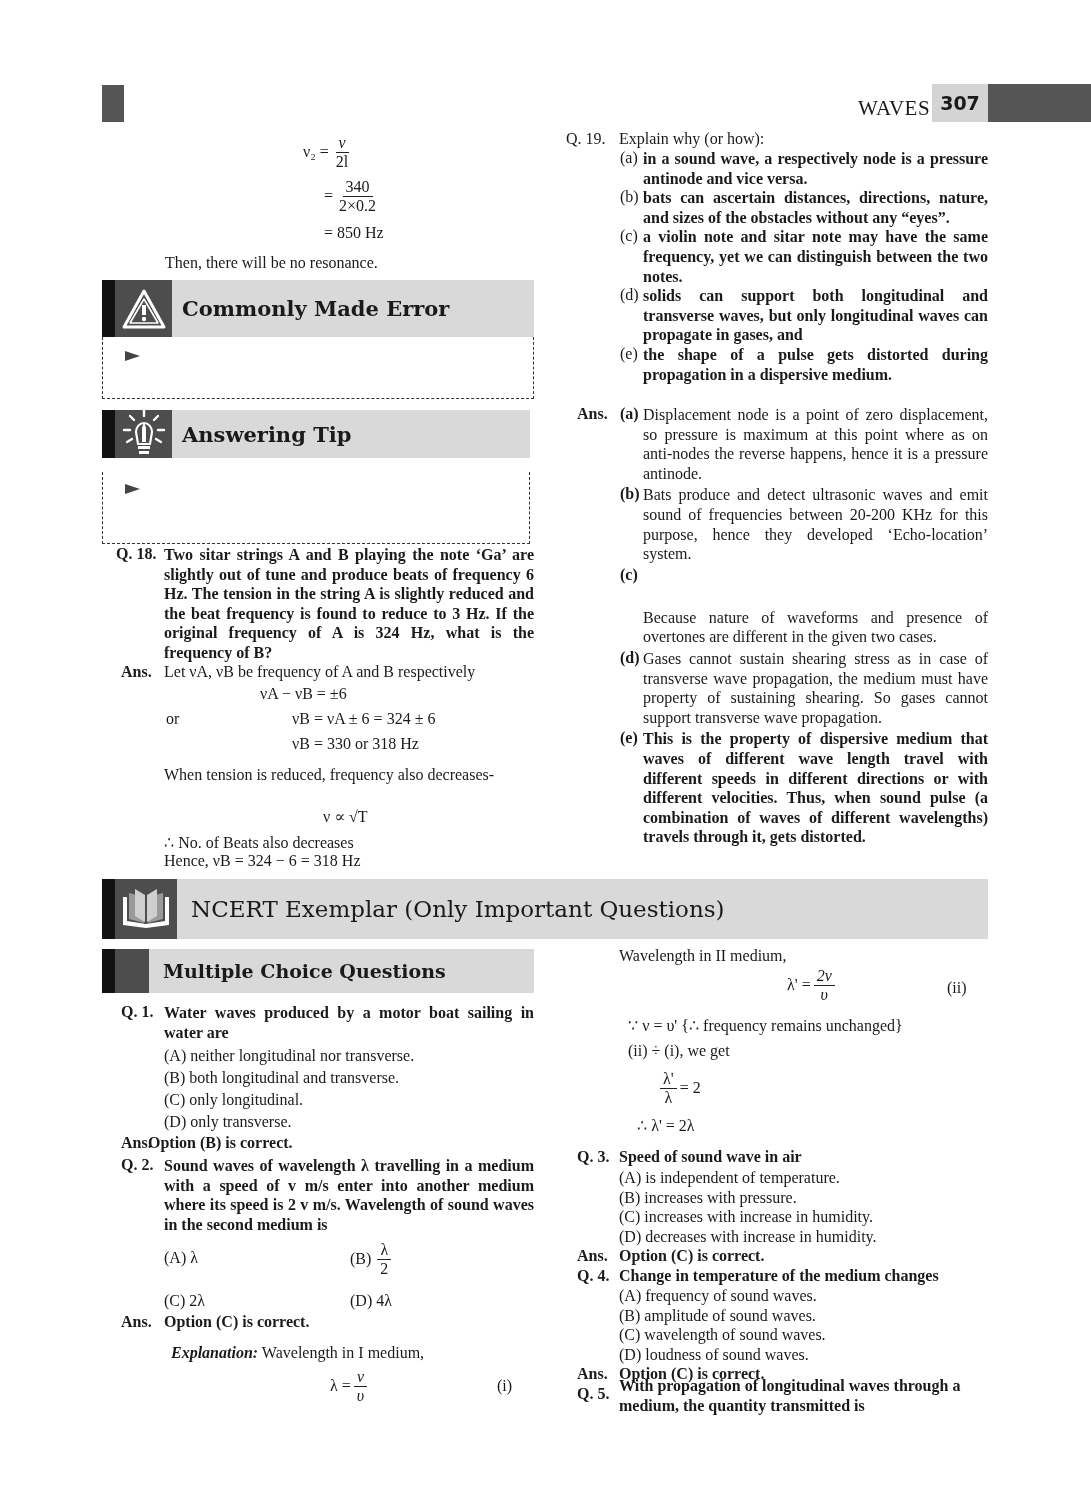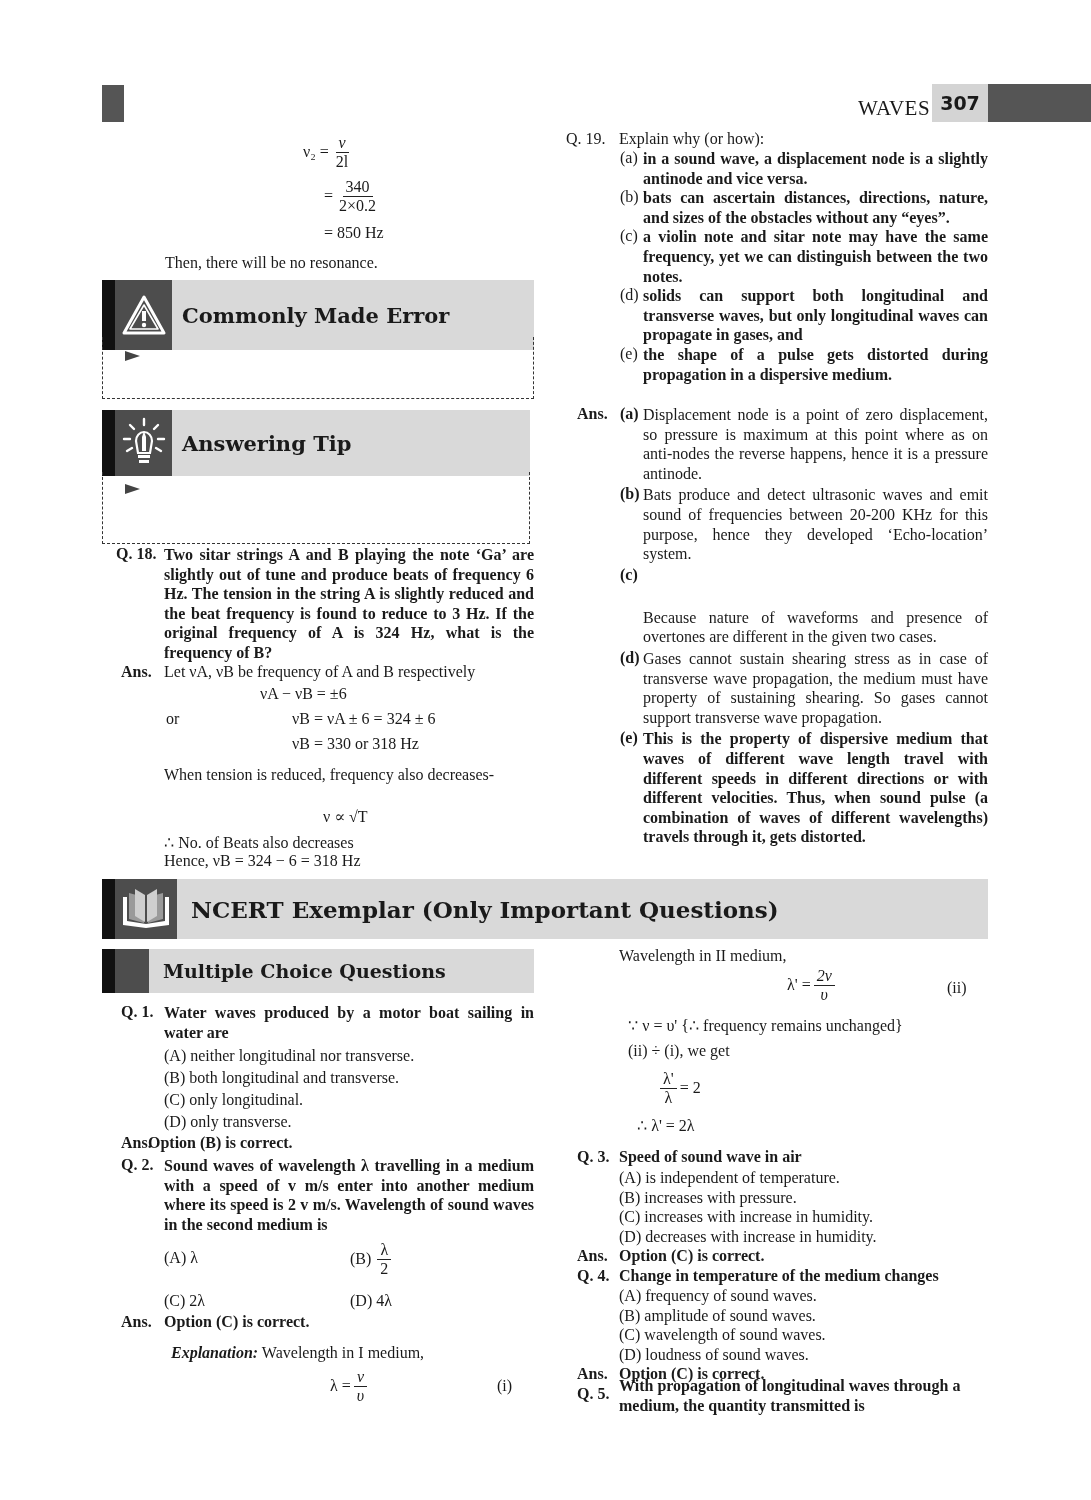--- a/index.html
+++ b/index.html
@@ -18,35 +18,35 @@
                   font-family:"DejaVu Sans","Liberation Sans",sans-serif; font-weight:bold; font-size:19px;
                   display:flex; align-items:center; justify-content:center; }
   #page-bar { left:988px; top:84px; width:103px; height:38px; background:#555; }
 
   
   .frac { display:inline-flex; flex-direction:column; align-items:center; vertical-align:middle; line-height:1.1; }
   .frac .num { border-bottom:1px solid #222; padding:0 3px; }
   .frac .den { padding:0 3px; }
 
   
-  .callout-head { position:absolute; height:70px; background:#d9d9d9; display:flex; align-items:center; }
+  .callout-head { position:absolute; height:57px; background:#d9d9d9; display:flex; align-items:center; }
   .callout-head .blk { width:13px; height:100%; background:#111; }
   .callout-head .ico { width:57px; height:100%; background:#4d4d4d; display:flex; align-items:center; justify-content:center; }
   .callout-head .ttl { margin-left:10px; font-size:21px; font-family:"DejaVu Serif","Liberation Serif",serif; font-weight:bold; }
   .dashbox { position:absolute; border:1.5px dashed #333; border-top:none; box-sizing:border-box; }
   .bullet { position:absolute; width:0; height:0; border-top:5px solid transparent; border-bottom:5px solid transparent; border-left:15px solid #444; }
 
   .q-label { position:absolute; font-weight:bold; }
   .ans-label { position:absolute; font-weight:bold; }
 
   
   #ncert-head { left:102px; top:879px; width:886px; height:60px; background:#d9d9d9; display:flex; align-items:center; }
   #ncert-head .blk { width:13px; height:100%; background:#111; }
   #ncert-head .ico { width:62px; height:100%; background:#4d4d4d; display:flex; align-items:center; justify-content:center; }
-  #ncert-head .ttl { margin-left:14px; font-size:23px; font-family:"DejaVu Serif","Liberation Serif",serif; font-weight:bold; }
+  #ncert-head .ttl { margin-left:14px; font-size:23px; font-family:"DejaVu Serif","Liberation Serif",serif; font-weight:normal; }
   #mcq-head { left:102px; top:949px; width:432px; height:44px; background:#d9d9d9; display:flex; align-items:center; }
   #mcq-head .blk { width:13px; height:100%; background:#111; }
   #mcq-head .ico { width:34px; height:100%; background:#4d4d4d; }
   #mcq-head .ttl { margin-left:14px; font-size:19px; font-family:"DejaVu Serif","Liberation Serif",serif; font-weight:bold; }
 </style>
 </head>
 <body>
 
 <div id="corner-mark" class="abs"></div>
 <div id="running-head" class="abs">WAVES</div>
@@ -83,21 +83,21 @@
       <rect x="21" y="17" width="4" height="10" fill="#fff"></rect>
       <circle cx="23" cy="31" r="2.2" fill="#fff"></circle>
     </svg>
   </div>
   <div class="ttl">Commonly Made Error</div>
 </div>
 <div class="dashbox" style="left:102px; top:337px; width:432px; height:62px;">
   <div class="bullet" style="left:22px; top:14px;"></div>
 </div>
 
-<div class="callout-head" style="left:102px; top:410px; width:428px; height:66px;">
+<div class="callout-head" style="left:102px; top:410px; width:428px; height:48px;">
   <div class="blk"></div>
   <div class="ico" style="width:57px;">
     <svg width="46" height="52" viewBox="0 0 46 52">
       <g stroke="#fff" stroke-width="2.4" stroke-linecap="round">
         <line x1="23" y1="2" x2="23" y2="8"></line>
         <line x1="9" y1="8" x2="13" y2="12"></line>
         <line x1="37" y1="8" x2="33" y2="12"></line>
         <line x1="3" y1="22" x2="9" y2="22"></line>
         <line x1="43" y1="22" x2="37" y2="22"></line>
         <line x1="6" y1="34" x2="11" y2="31"></line>
@@ -127,21 +127,21 @@
 <div class="abs" style="left:323px; top:807px;">ν ∝ √T</div>
 <div class="abs" style="left:164px; top:833px;">∴ No. of Beats also decreases</div>
 <div class="abs" style="left:164px; top:852px;">Hence, νB = 324 − 6 = 318 Hz</div>
 
 <div class="q-label" style="left:566px; top:130px; font-weight:normal;">Q. 19.</div>
 <div class="abs" style="left:619px; top:130px;">Explain why (or how):</div>
 
 <div class="abs" style="left:620px; top:149px; width:368px;">
   <div style="display:flex; margin-bottom:0;">
     <span style="width:23px; flex:none;">(a)</span>
-    <span class="b just line" style="flex:1;">in a sound wave, a displacement node is a slightly antinode and vice versa.</span>
+    <span class="b just line" style="flex:1;">in a sound wave, a respectively node is a pressure antinode and vice versa.</span>
   </div>
   <div style="display:flex;">
     <span style="width:23px; flex:none;">(b)</span>
     <span class="b just line" style="flex:1;">bats can ascertain distances, directions, nature, and sizes of the obstacles without any “eyes”.</span>
   </div>
   <div style="display:flex;">
     <span style="width:23px; flex:none;">(c)</span>
     <span class="b just line" style="flex:1;">a violin note and sitar note may have the same frequency, yet we can distinguish between the two notes.</span>
   </div>
   <div style="display:flex;">

